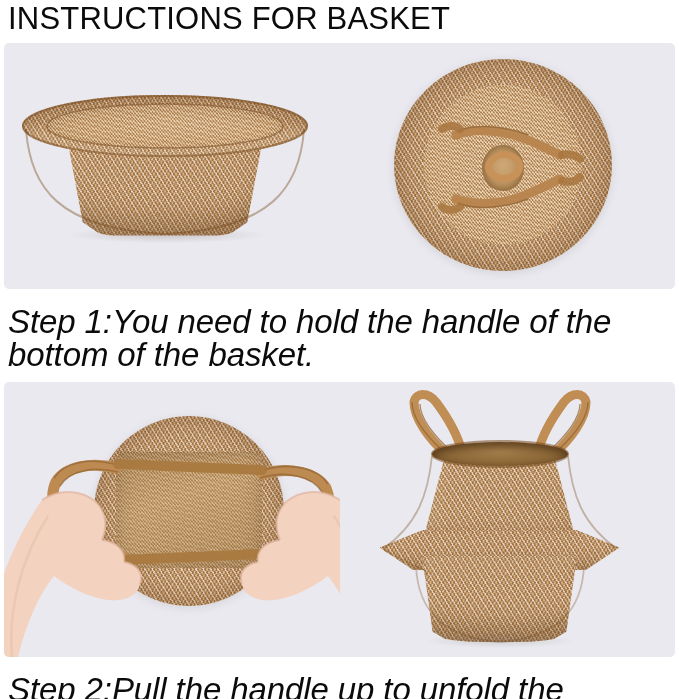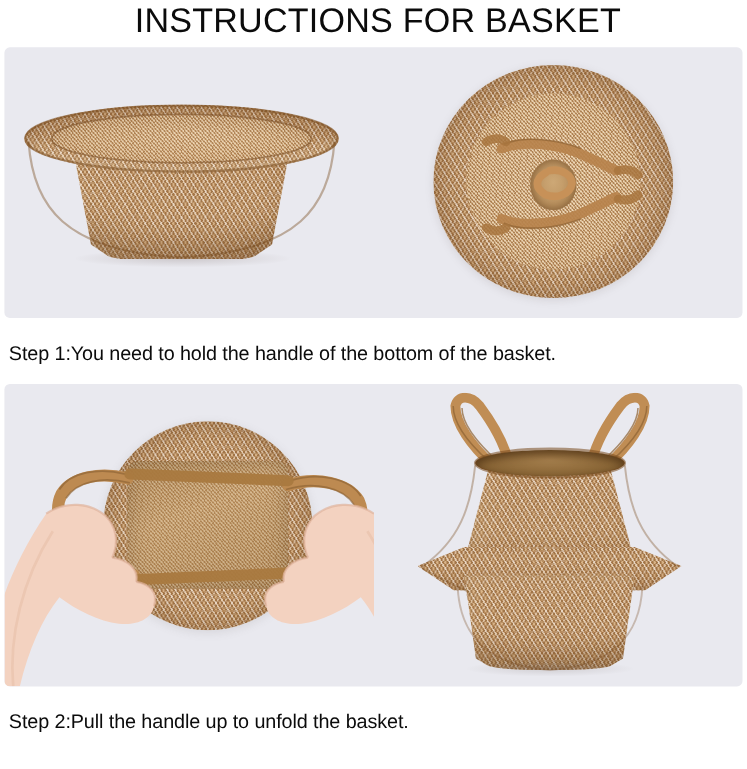--- a/index.html
+++ b/index.html
@@ -15,21 +15,21 @@
     color: #111111;
     position: relative;
   }
 
   
   .page-title {
     font-size: 31px;
     line-height: 36px;
     font-weight: 400;
     letter-spacing: 0.2px;
-    text-align: center;
+    text-align: left;
     padding-left: 8px;
     margin: 1px 0 6px 0;
     white-space: nowrap;
     color: #0b0b0b;
   }
 
   
   .photo-panel {
     position: relative;
     background: #e9e9ef;
@@ -41,25 +41,26 @@
   .panel-bottom { width: 671px; height: 275px; margin: 0 0 0 4px; }
 
   .photo-cell {
     position: relative;
     flex: 1 1 50%;
     overflow: hidden;
   }
 
   
   .step-text {
-    font-size: 18px;
+    font-size: 33px;
     line-height: 33px;
     letter-spacing: -0.1px;
     padding: 0 4px 0 8px;
     color: #0b0b0b;
+    font-style: italic;
   }
   .step-1 { margin: 16px 0 11px 0; }
   .step-2 { margin: 16px 0 0 0; }
 
   
   .weave {
     background-color: #c99b69;
     background-image:
       repeating-linear-gradient(58deg,
         rgba(255,255,255,.42) 0px, rgba(255,255,255,.42) 1.4px,

